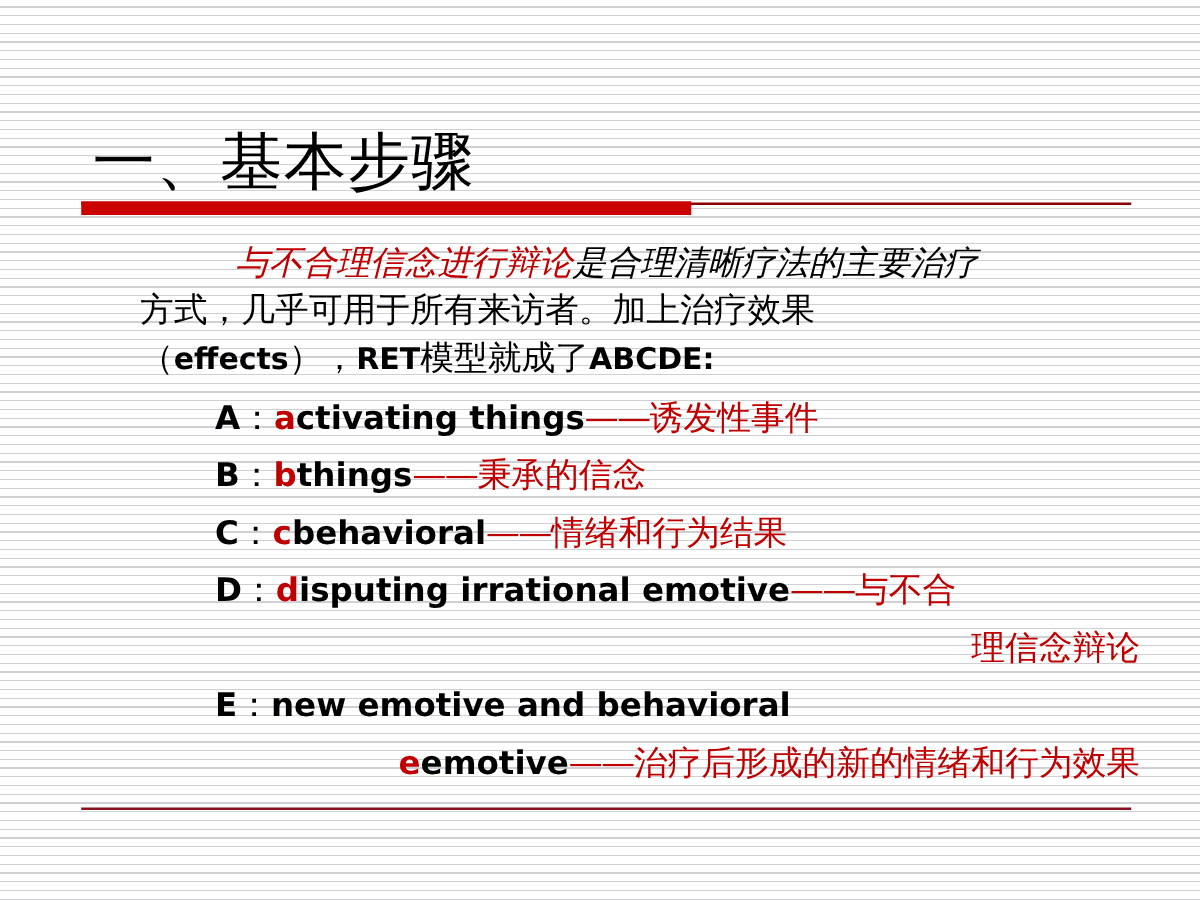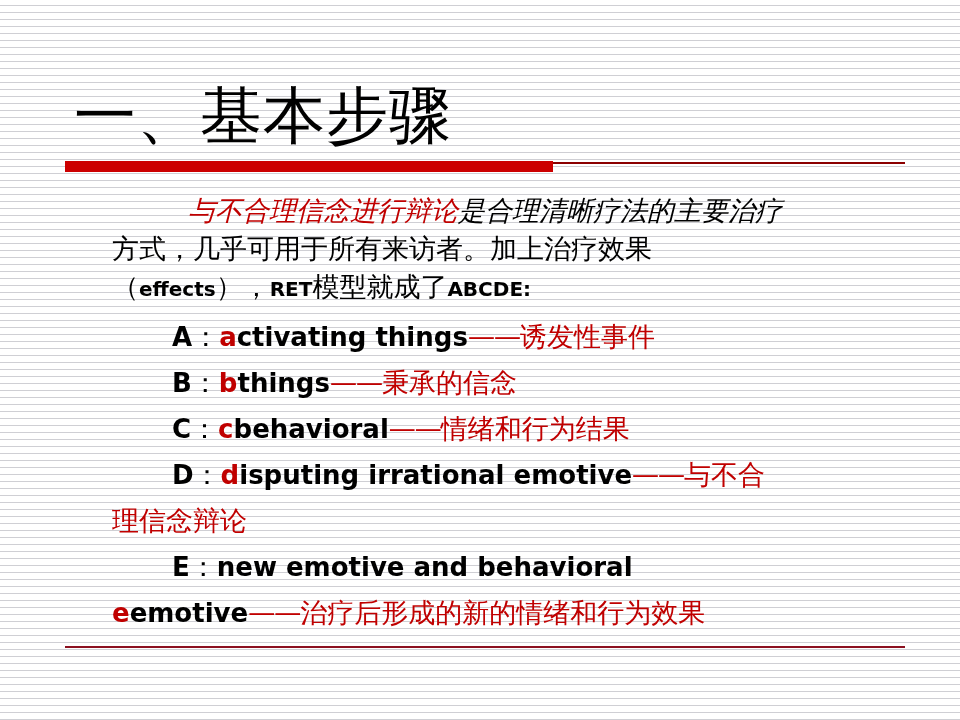--- a/index.html
+++ b/index.html
@@ -30,23 +30,23 @@
       #ffffff 6px,
       #ffffff 7px
     );
     overflow: hidden;
   }
 
   
   #title {
     position: absolute;
     left: 74px;
-    top: 88px;
+    top: 101px;
     font-family: "DejaVu Serif", "Liberation Serif", serif;
-    font-size: 62px;
+    font-size: 50px;
     line-height: 56px;
     color: #000000;
     letter-spacing: 1px;
     white-space: nowrap;
   }
 
   
   #title-rule {
     position: absolute;
     left: 65px;
@@ -92,21 +92,21 @@
   }
   .para.intro {
     text-indent: 76px;
     font-style: italic;
   }
 
   
   .lat {
     font-family: "DejaVu Sans", "Liberation Sans", sans-serif;
     font-weight: bold;
-    font-size: 20px;
+    font-size: 24px;
   }
 
   .red   { color: #c00000; }
   .black { color: #000000; }
 
   
   .item {
     margin: 0;
     padding: 0;
     font-family: "DejaVu Sans", "Liberation Sans", sans-serif;
@@ -117,20 +117,21 @@
     text-indent: 60px;
   }
   .item .cjk {
     font-family: "DejaVu Serif", "Liberation Serif", serif;
     font-weight: normal;
     font-size: 27px;
   }
   
   .cont {
     text-indent: 0;
+    text-align: right;
   }
   .item-spacer { height: 6px; }
   .dash { letter-spacing: -1px; }
 </style>
 </head>
 <body>
 
 <div id="slide">
 
   <div id="title">一、基本步骤</div>

